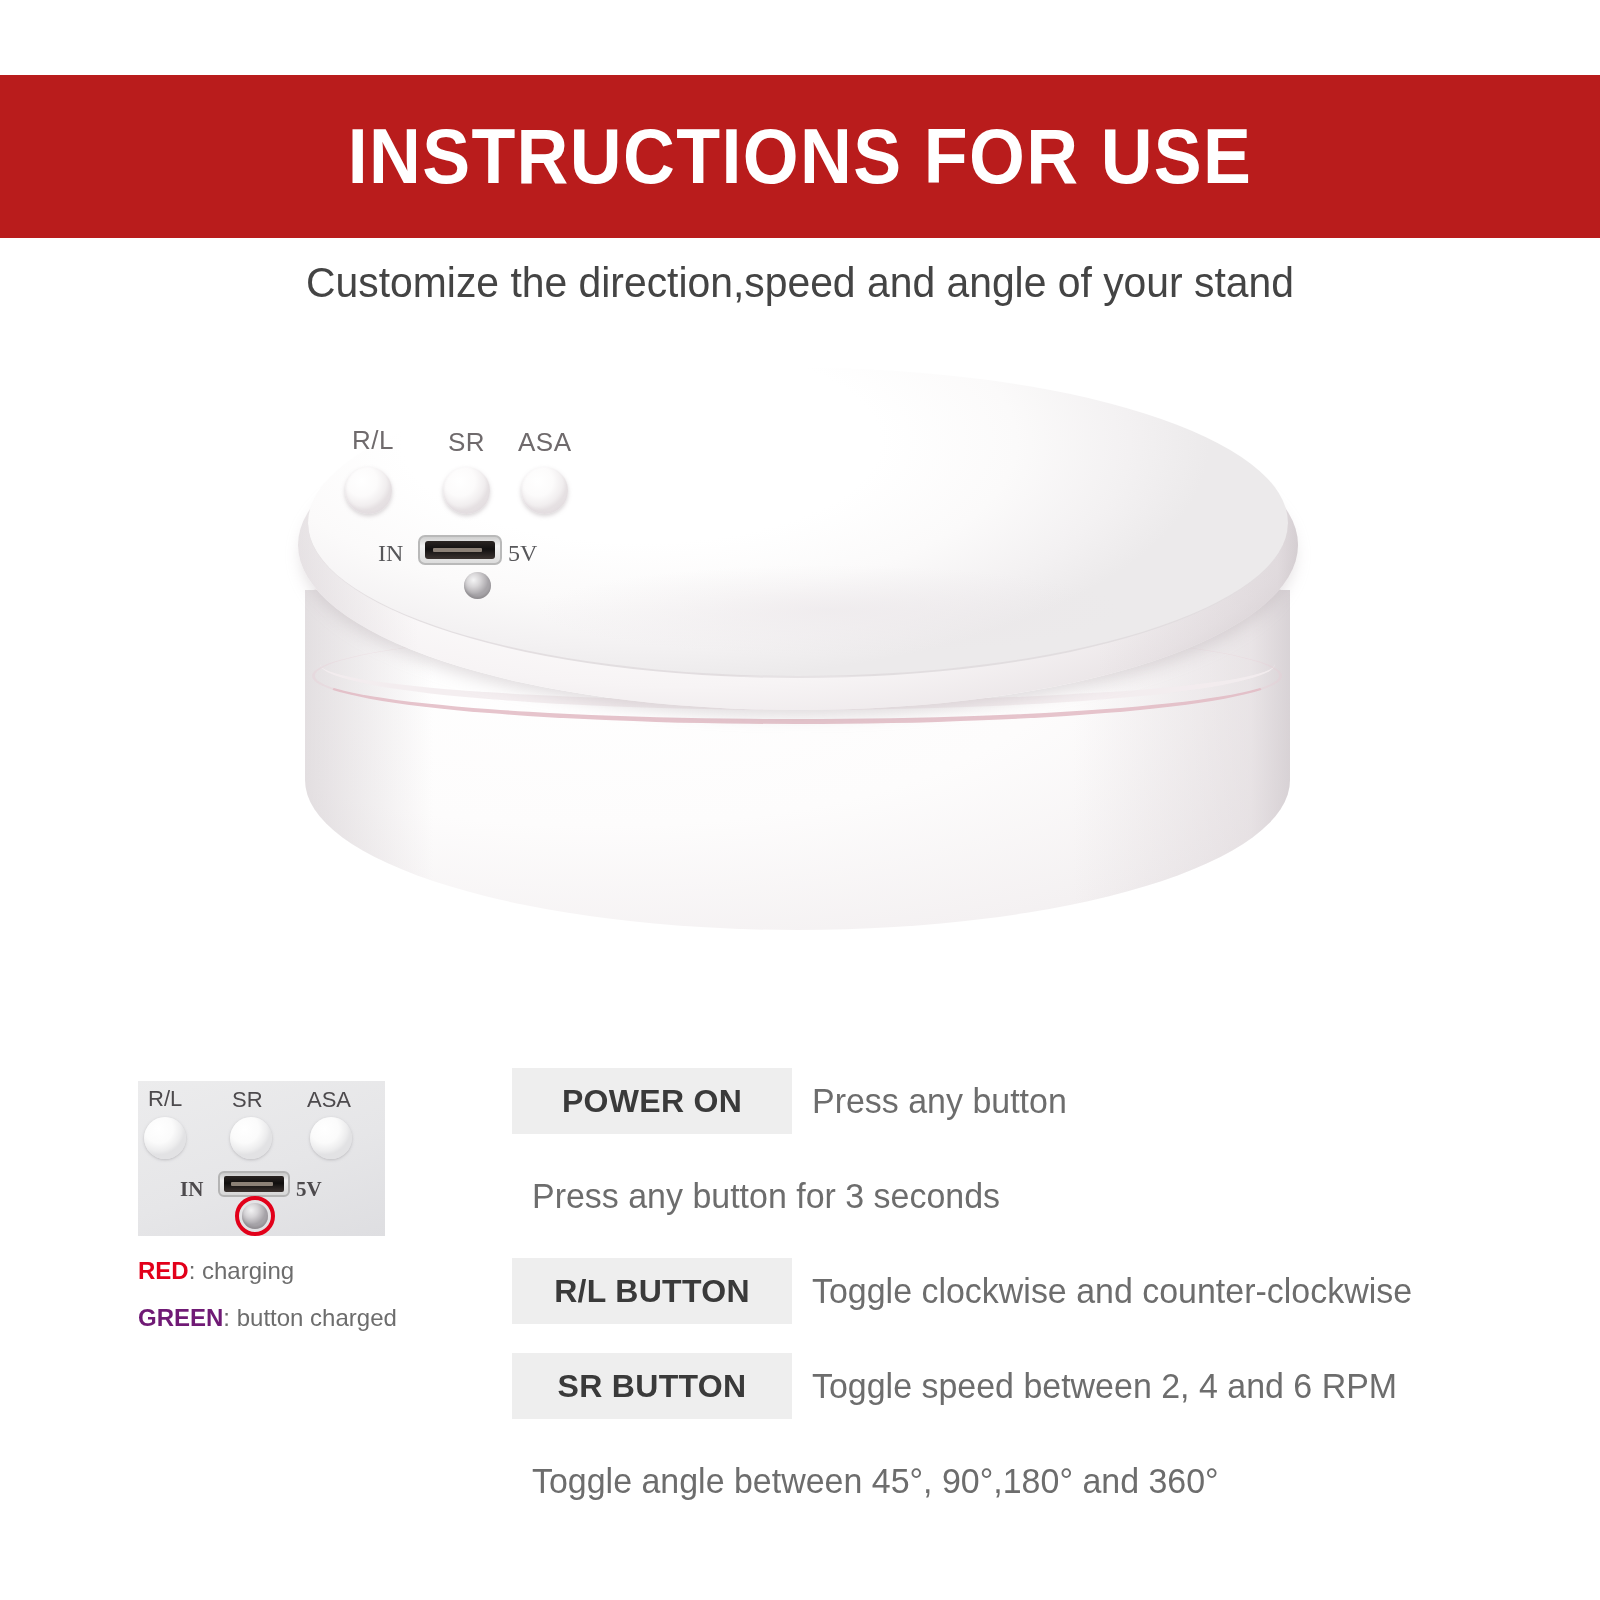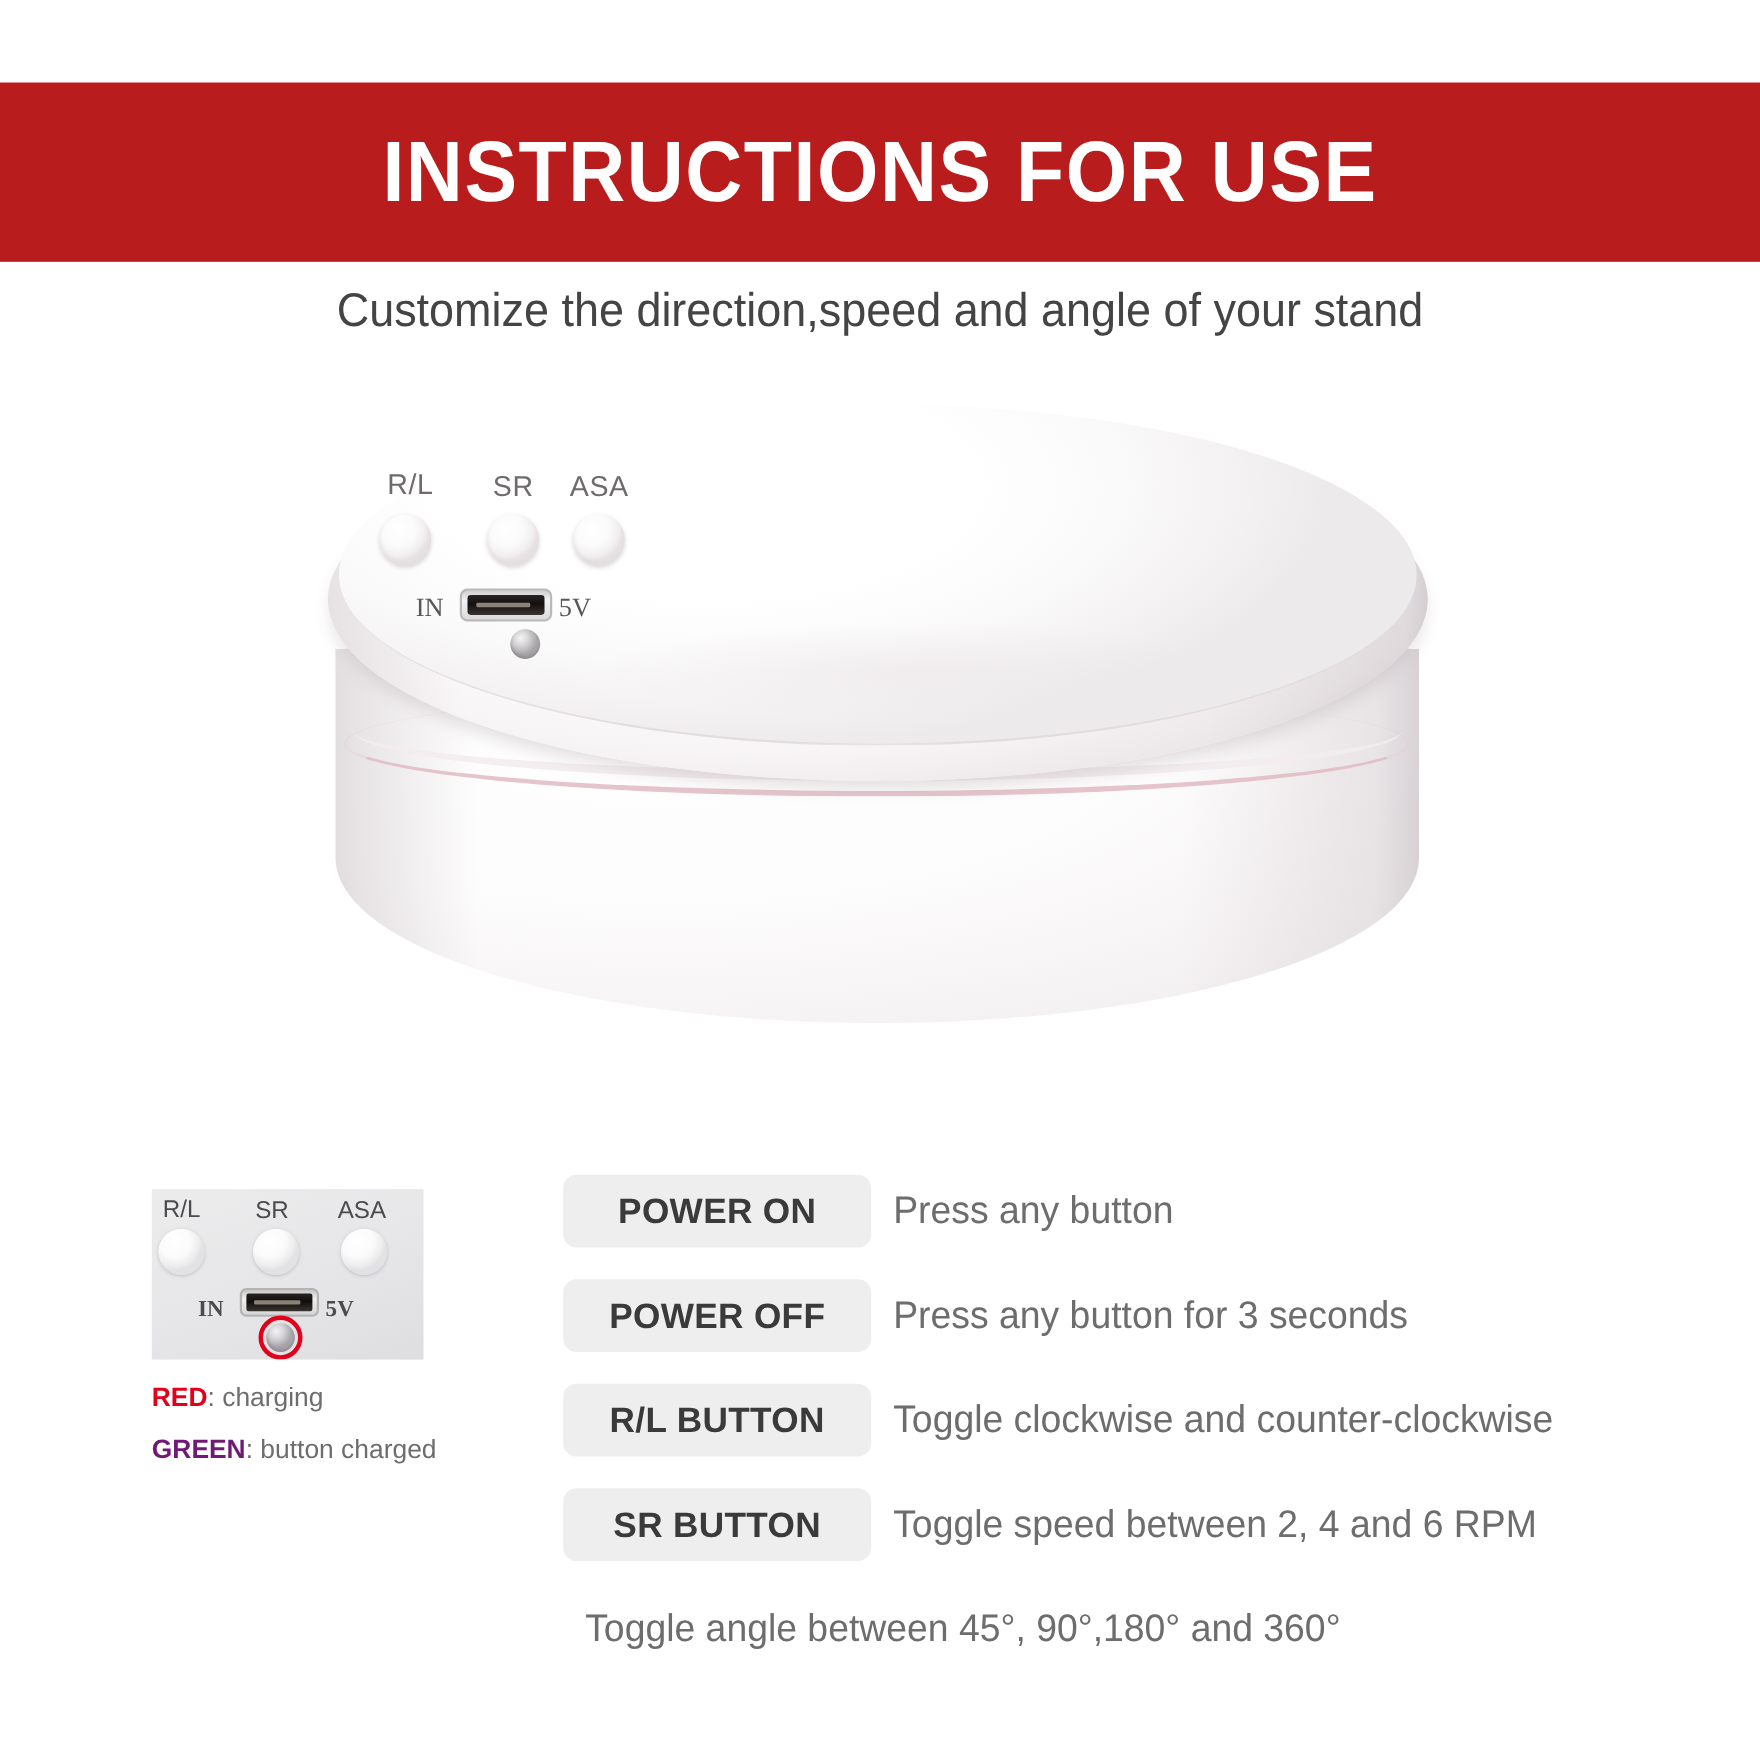--- a/index.html
+++ b/index.html
@@ -394,21 +394,21 @@
   .row {
     position: relative;
     height: 66px;
     margin-bottom: 29px;
     display: flex;
     align-items: center;
   }
   .pill {
     width: 280px;
     height: 66px;
-    border-radius: 12px;
+    border-radius: 0;
     background: #eeeeee;
     color: #3a3a3a;
     font-size: 32px;
     font-weight: bold;
     letter-spacing: 0.3px;
     display: flex;
     align-items: center;
     justify-content: center;
     flex: none;
     box-sizing: border-box;
@@ -491,21 +491,20 @@
       <span class="kw kw-green">GREEN</span><span>: </span><span>button charged</span>
     </div>
   </div>
 
   <div class="rows">
     <div class="row">
       <div class="pill">POWER ON</div>
       <div class="desc">Press any button</div>
     </div>
     <div class="row">
-      <div class="pill">POWER OFF</div>
       <div class="desc">Press any button for 3 seconds</div>
     </div>
     <div class="row">
       <div class="pill">R/L BUTTON</div>
       <div class="desc">Toggle clockwise and counter-clockwise</div>
     </div>
     <div class="row">
       <div class="pill">SR BUTTON</div>
       <div class="desc">Toggle speed between 2, 4 and 6 RPM</div>
     </div>

